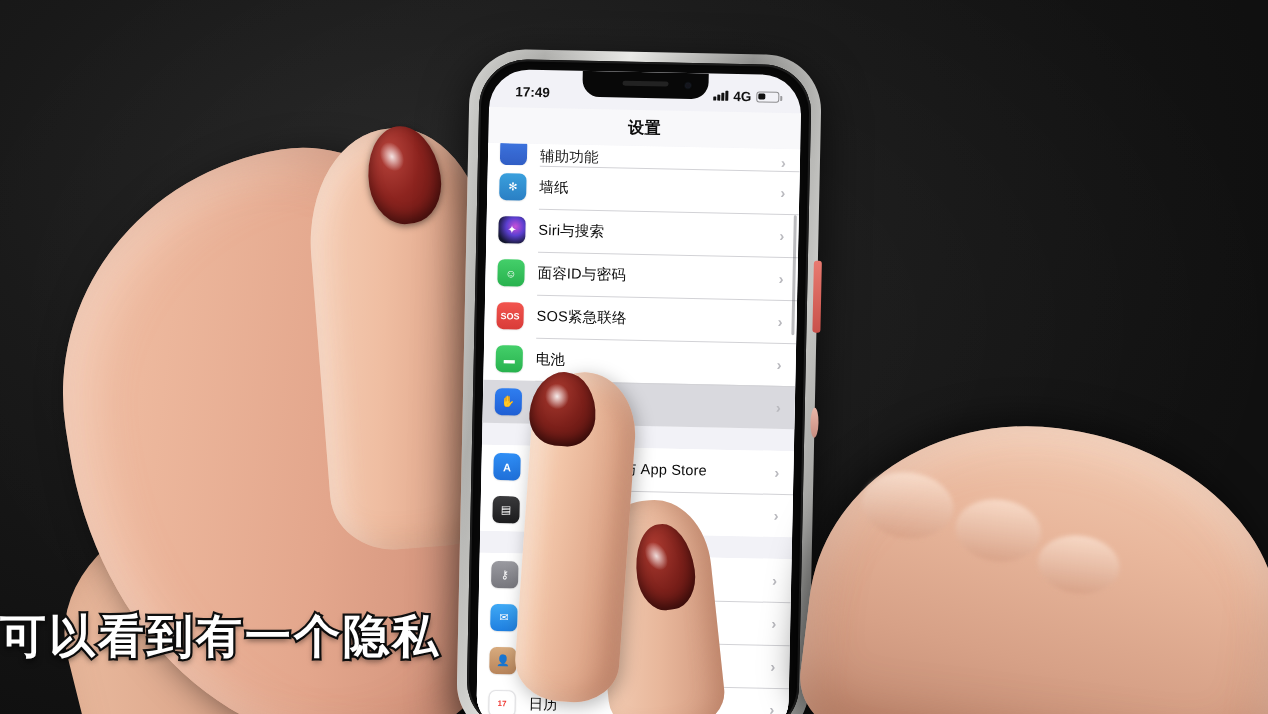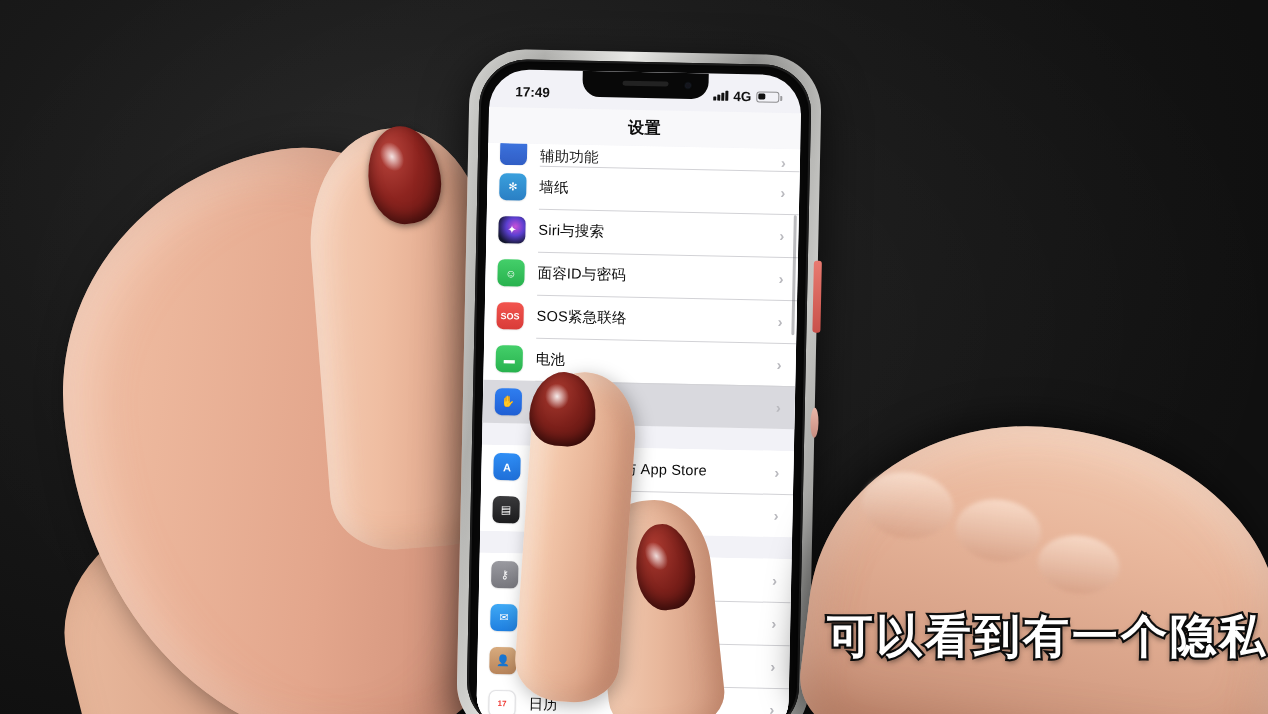--- a/index.html
+++ b/index.html
@@ -160,21 +160,21 @@
   .middle-nail { position:absolute; left:636px; top:524px; width:58px; height:86px;
     background:radial-gradient(ellipse at 36% 26%, #ad3b31 0%, #7e211b 48%, #500f0c 100%);
     border-radius:48% 48% 44% 44% / 58% 58% 42% 42%;
     transform:rotate(-8deg); z-index:22;
     box-shadow: inset 0 -6px 13px rgba(0,0,0,.48); }
   .middle-nail::after { content:""; position:absolute; left:12px; top:16px; width:20px; height:30px;
     background:radial-gradient(ellipse,rgba(255,255,255,.82),rgba(255,255,255,0) 72%);
     border-radius:50%; transform:rotate(-22deg); }
 
   
-  .caption { position:absolute; left:0; right:0; bottom:46px; text-align:right; z-index:40;
+  .caption { position:absolute; left:0; right:0; bottom:46px; text-align:left; z-index:40;
     font-size:46px; font-weight:700; color:#fff; letter-spacing:3px;
     font-family:"Liberation Sans","DejaVu Sans",sans-serif;
     -webkit-text-stroke:4.5px #111;
     paint-order:stroke fill;
     text-shadow:0 3px 6px rgba(0,0,0,.65); }
 </style>
 </head>
 <body>
 
 <div id="scene">

